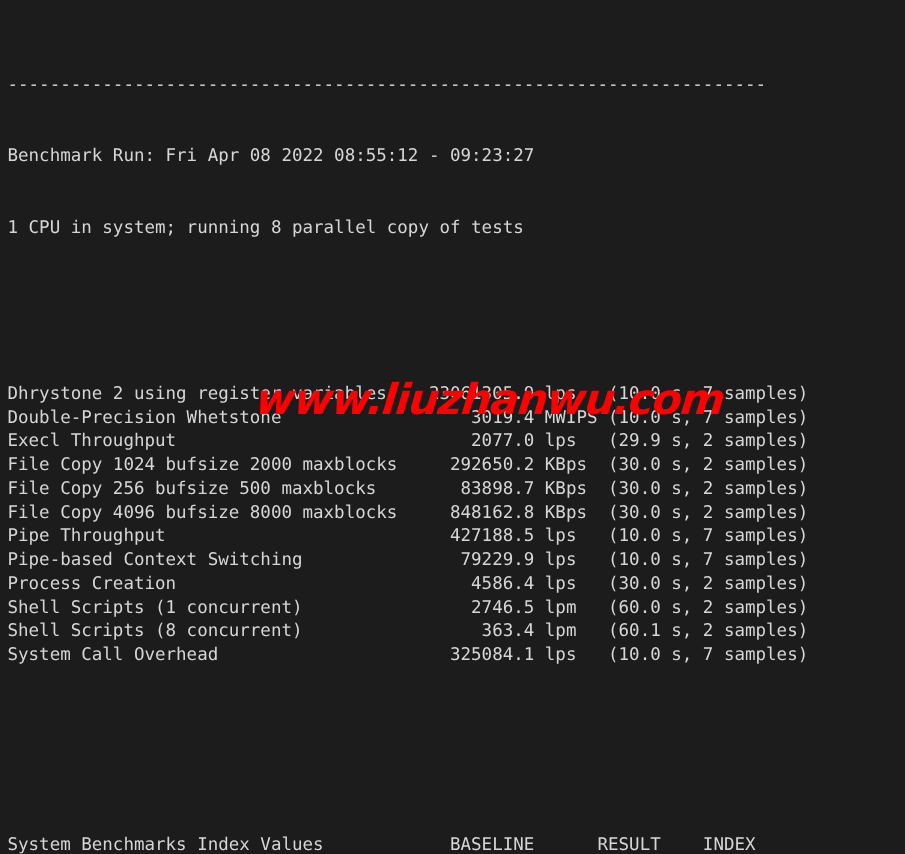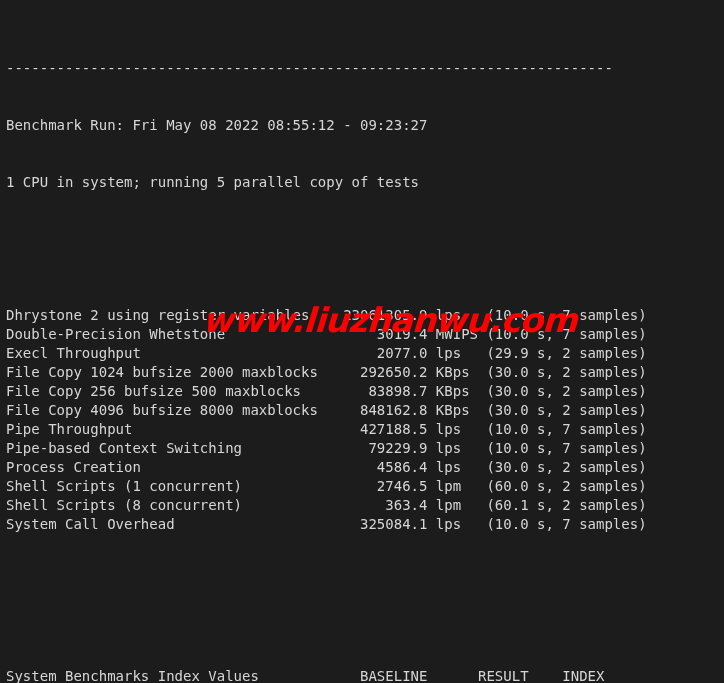--- a/index.html
+++ b/index.html
@@ -57,22 +57,22 @@
   }
 </style>
 </head>
 <body>
 
 <div id="terminal">
 
   <div class="screen">
 
     <div class="line sep">------------------------------------------------------------------------</div>
-    <div class="line">Benchmark Run: Fri May 08 2022 08:55:12 - 09:23:27</div>
-    <div class="line">1 CPU in system; running 5 parallel copy of tests</div>
+    <div class="line">Benchmark Run: Fri Apr 08 2022 08:55:12 - 09:23:27</div>
+    <div class="line">1 CPU in system; running 8 parallel copy of tests</div>
     <div class="line blank"> </div>
 
     <div id="results-block"><div class="line">Dhrystone 2 using register variables    23061305.9 lps   (10.0 s, 7 samples)</div><div class="line">Double-Precision Whetstone                  3019.4 MWIPS (10.0 s, 7 samples)</div><div class="line">Execl Throughput                            2077.0 lps   (29.9 s, 2 samples)</div><div class="line">File Copy 1024 bufsize 2000 maxblocks     292650.2 KBps  (30.0 s, 2 samples)</div><div class="line">File Copy 256 bufsize 500 maxblocks        83898.7 KBps  (30.0 s, 2 samples)</div><div class="line">File Copy 4096 bufsize 8000 maxblocks     848162.8 KBps  (30.0 s, 2 samples)</div><div class="line">Pipe Throughput                           427188.5 lps   (10.0 s, 7 samples)</div><div class="line">Pipe-based Context Switching               79229.9 lps   (10.0 s, 7 samples)</div><div class="line">Process Creation                            4586.4 lps   (30.0 s, 2 samples)</div><div class="line">Shell Scripts (1 concurrent)                2746.5 lpm   (60.0 s, 2 samples)</div><div class="line">Shell Scripts (8 concurrent)                 363.4 lpm   (60.1 s, 2 samples)</div><div class="line">System Call Overhead                      325084.1 lps   (10.0 s, 7 samples)</div></div>
 
     <div class="line blank"> </div>
 
     <div id="index-block"><div class="line">System Benchmarks Index Values            BASELINE      RESULT    INDEX</div></div>
 
     
     

